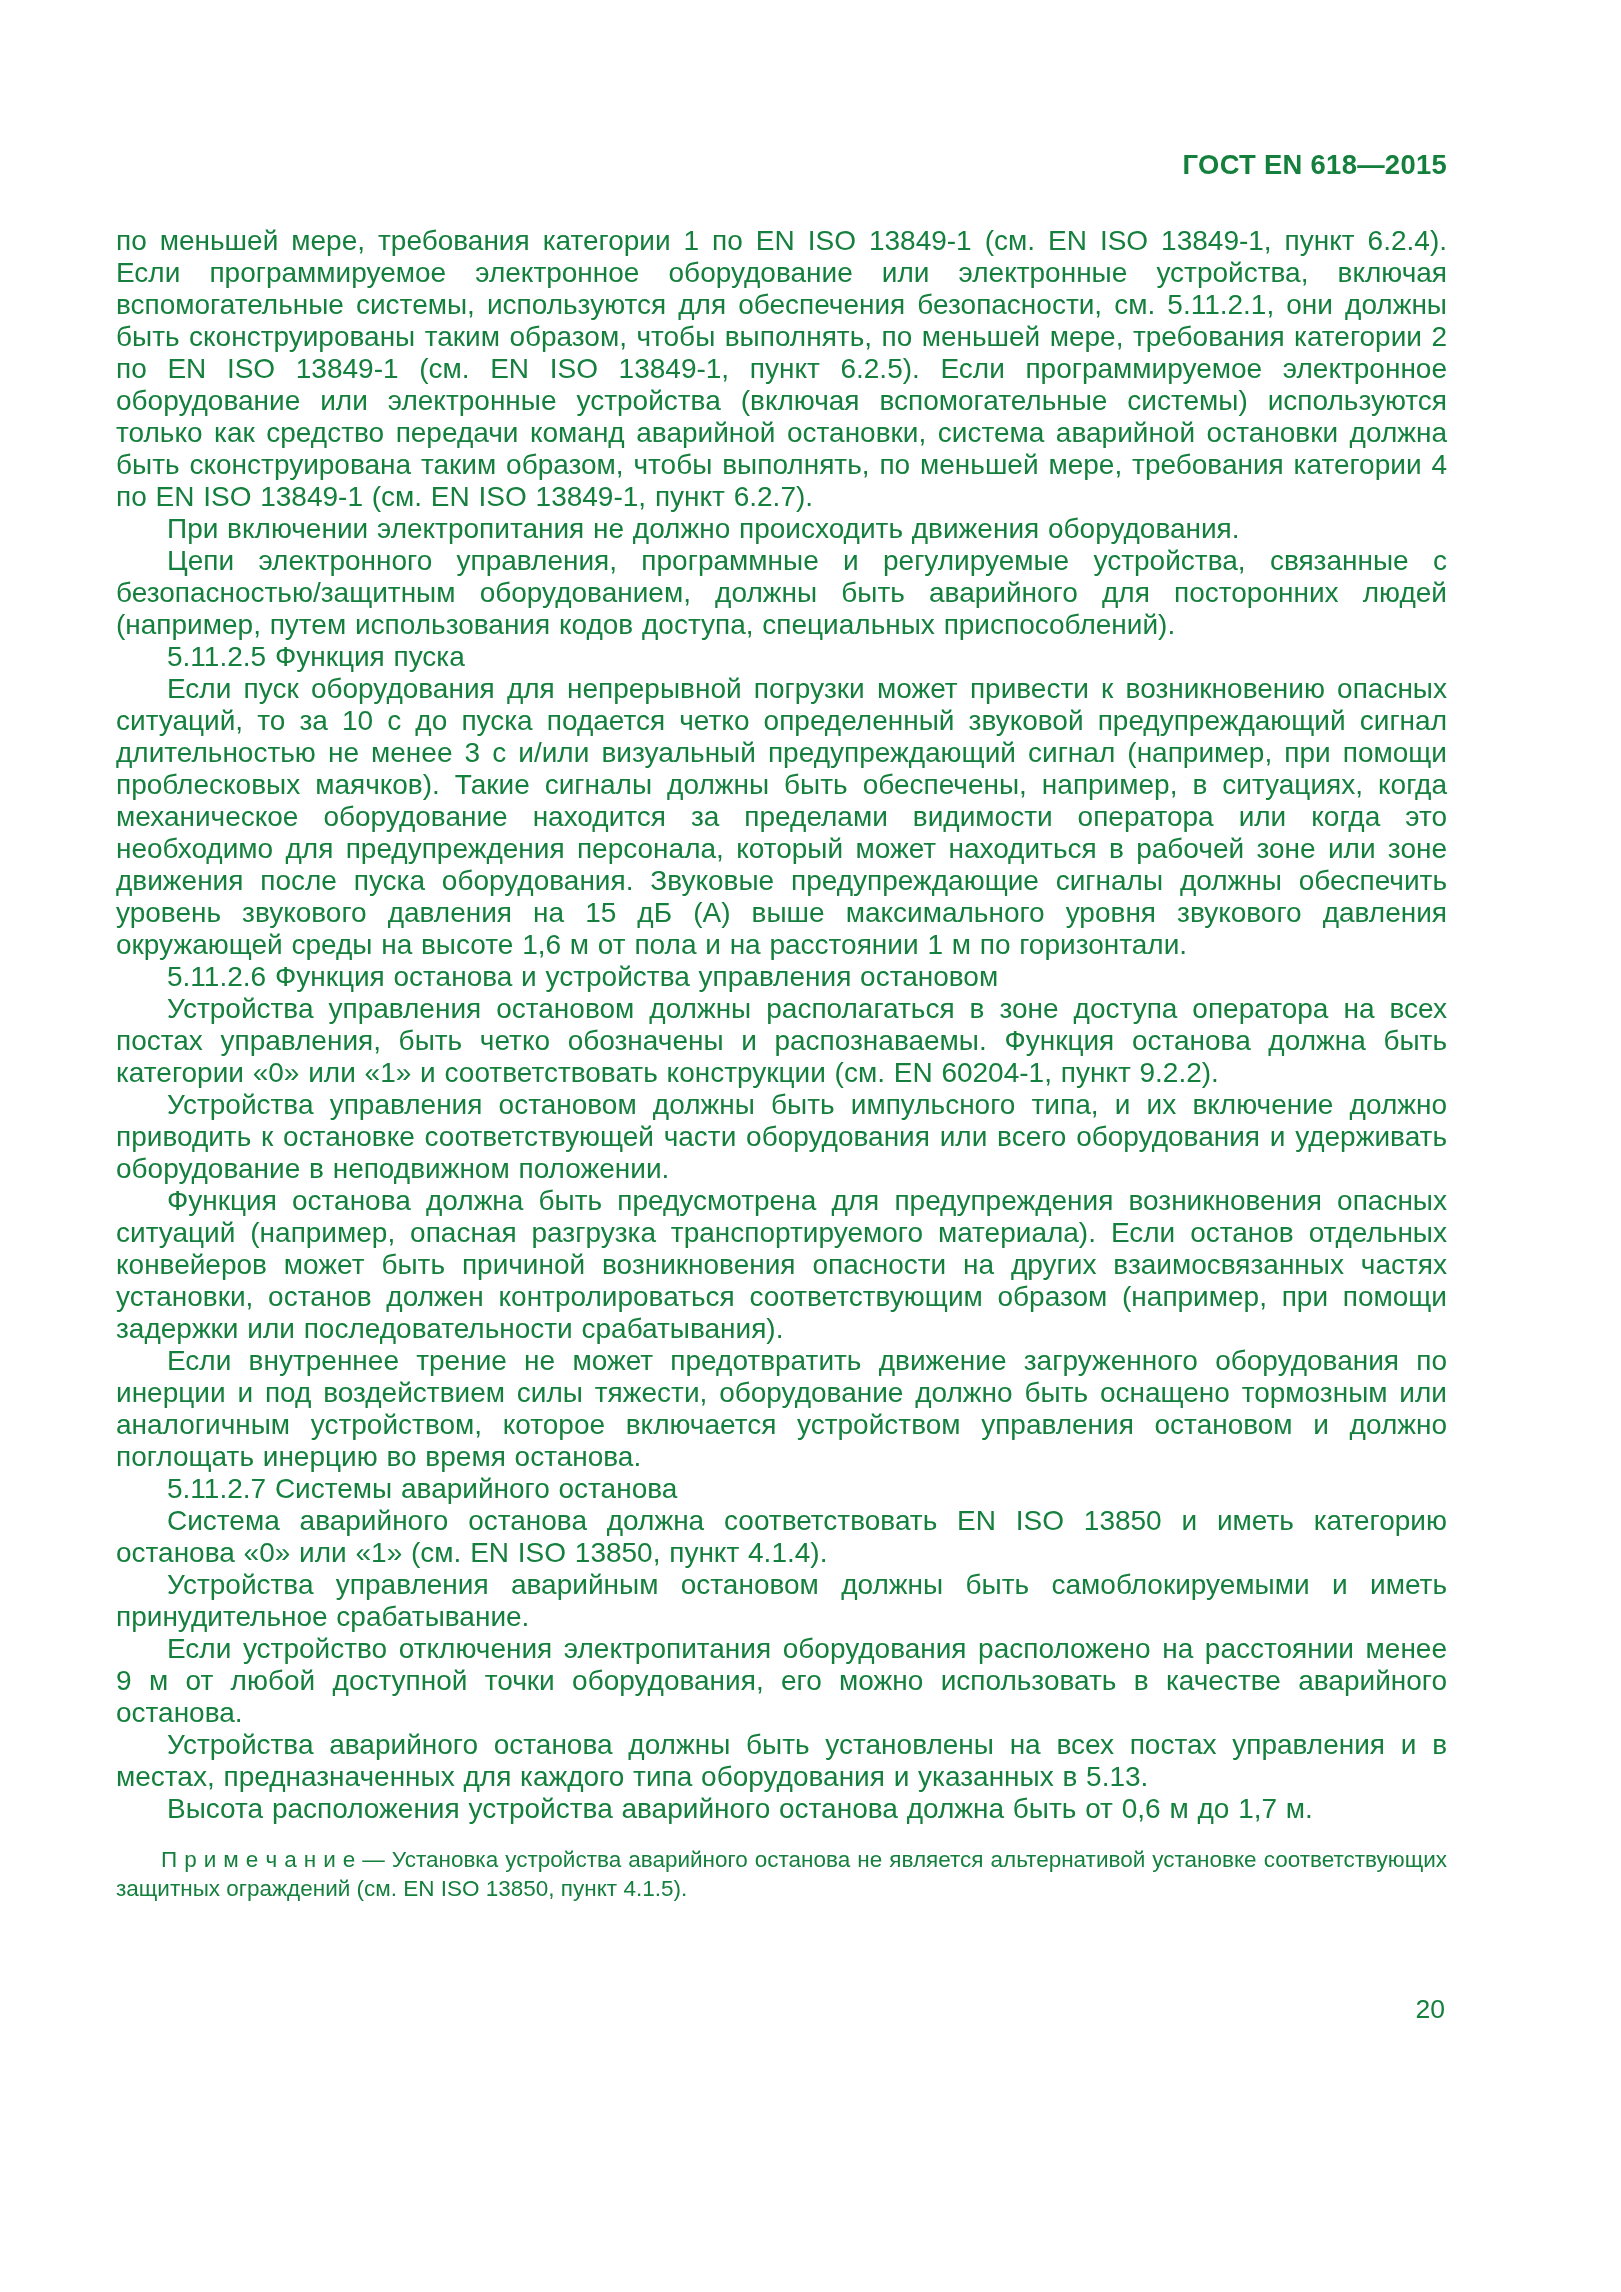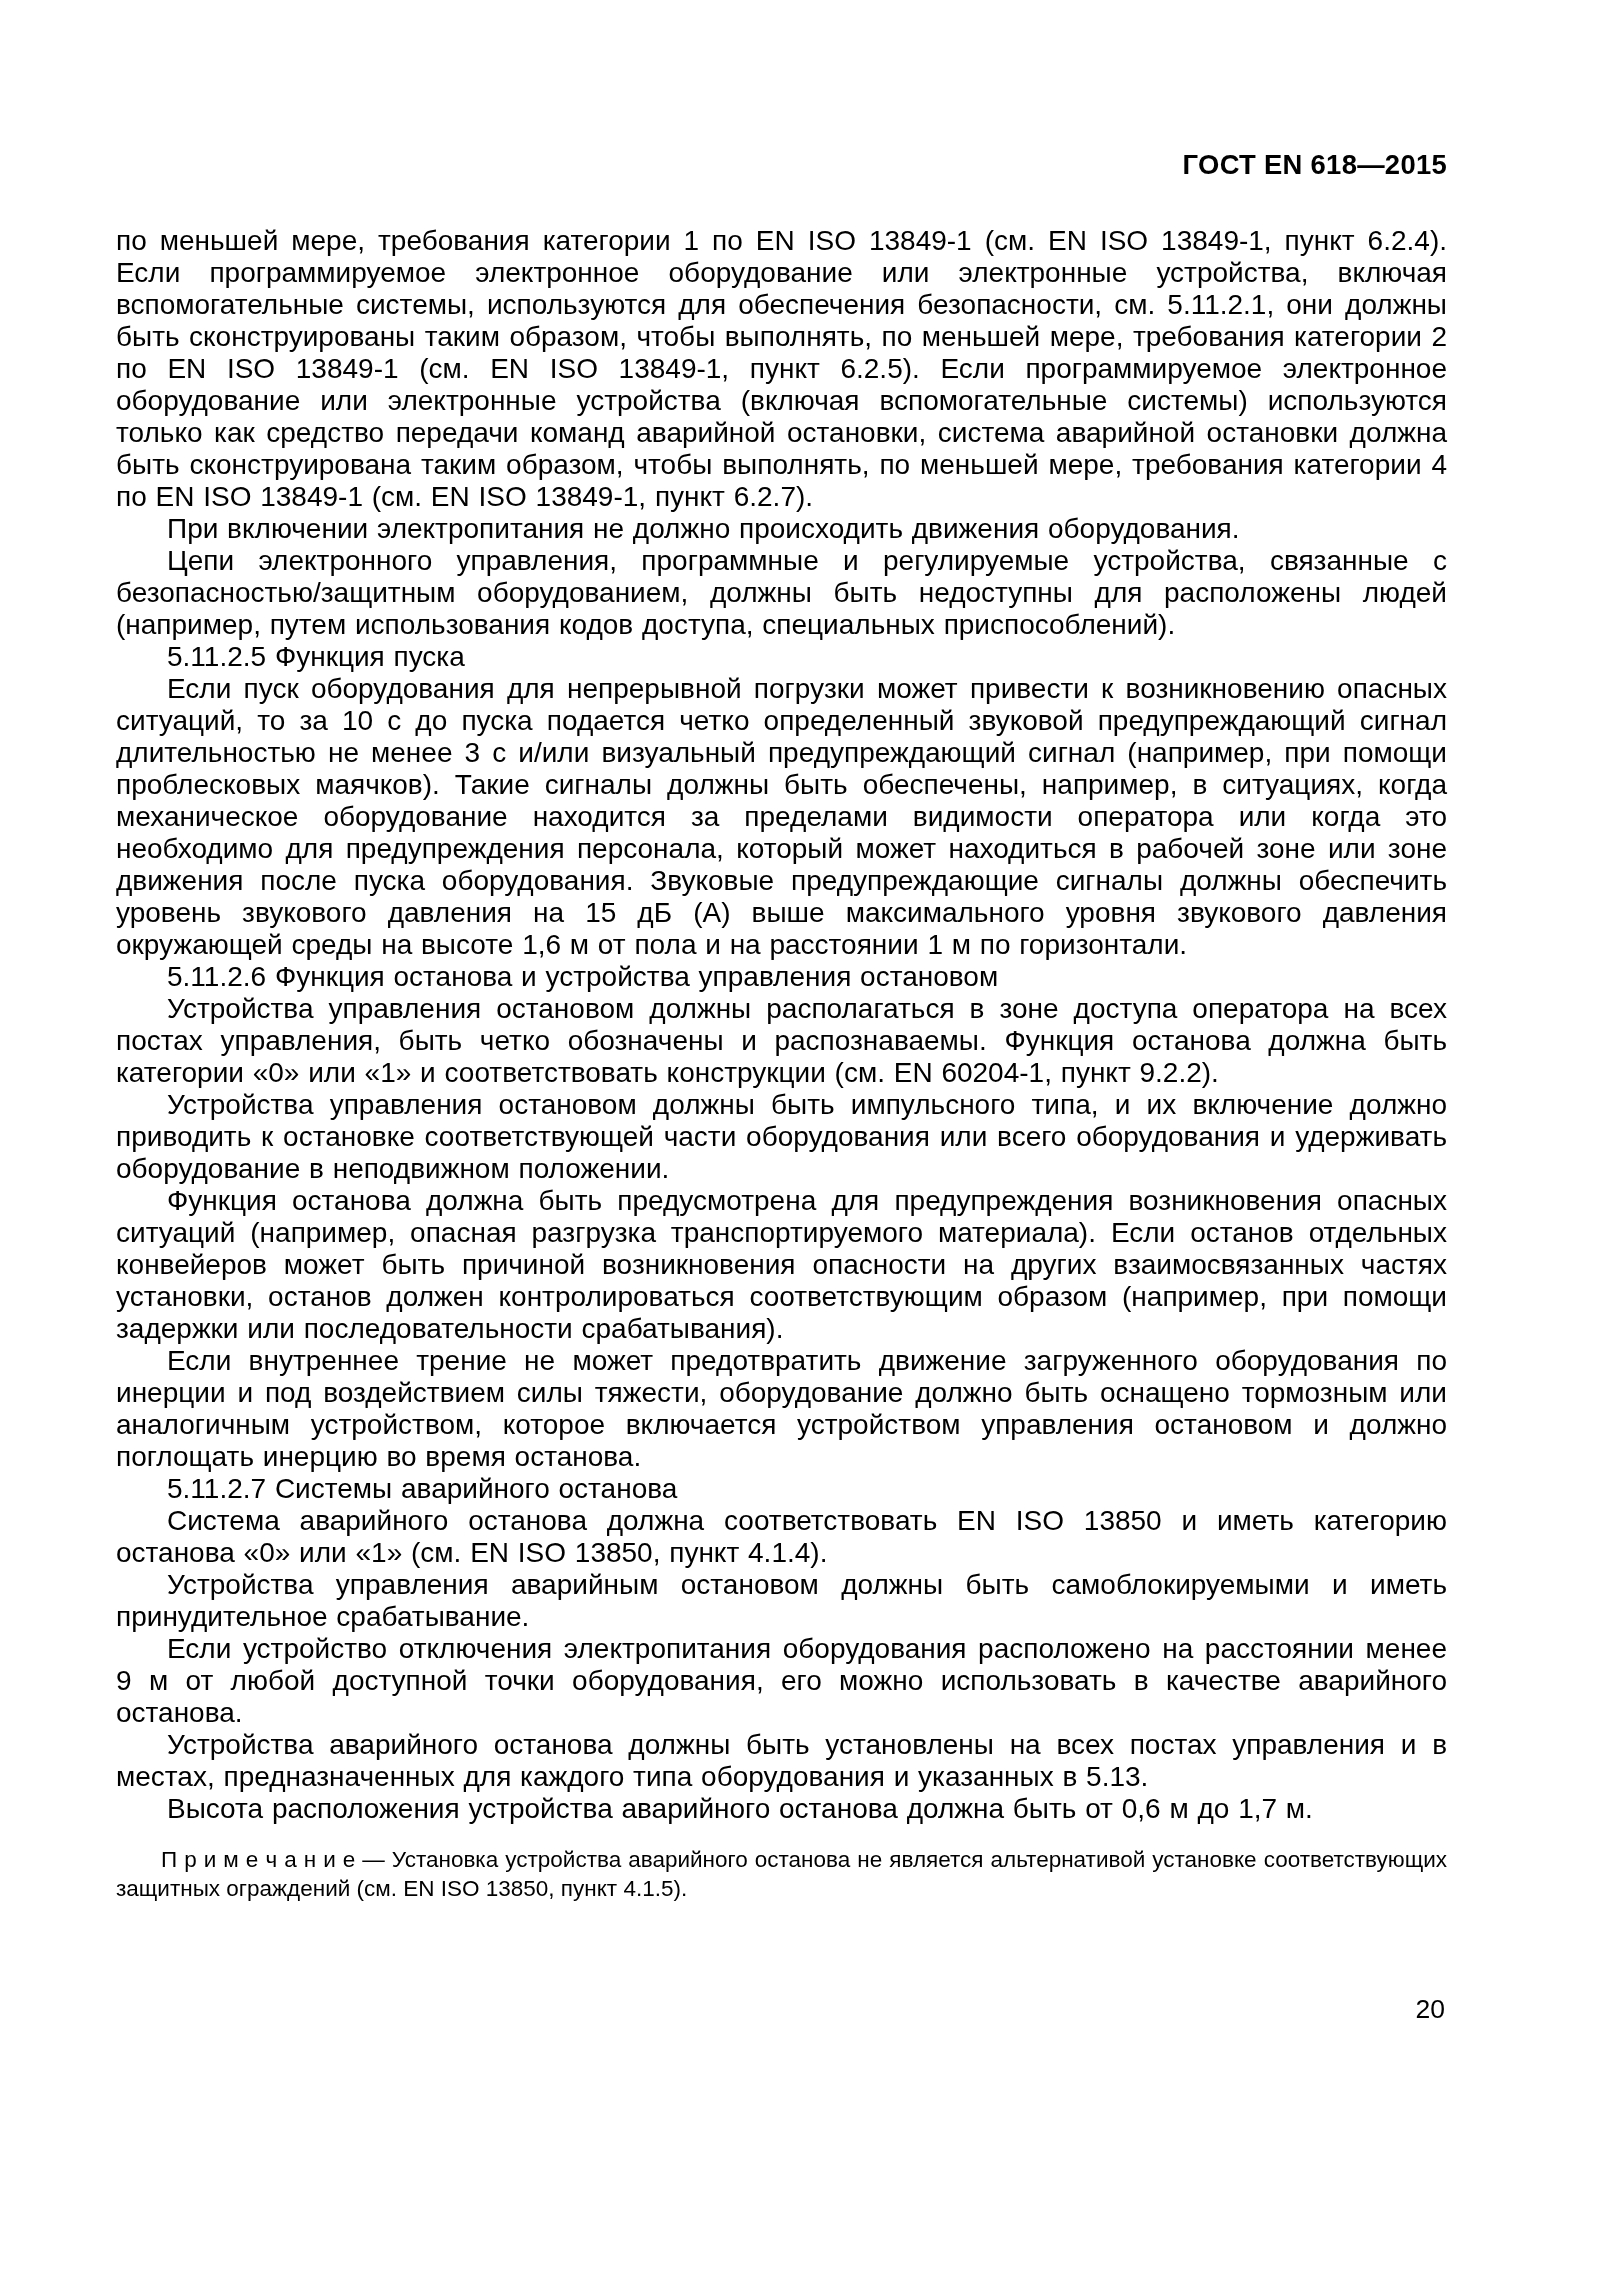--- a/index.html
+++ b/index.html
@@ -2,21 +2,21 @@
 <html><head>
 <meta charset="utf-8">
 <style>
   * { margin: 0; padding: 0; box-sizing: border-box; }
   html, body { background: #ffffff; }
   .page {
     position: relative;
     width: 1621px;
     height: 2293px;
     background: #ffffff;
-    color: #000000;
+    color: #15803d;
     font-family: "Liberation Sans", "DejaVu Sans", sans-serif;
     padding: 149px 174px 8px 116px;
     overflow: hidden;
   }
   .header {
     text-align: right;
     font-weight: bold;
     font-size: 27.4px;
     line-height: 31px;
     margin-bottom: 45px;
@@ -52,21 +52,21 @@
 
 <div class="page">
 
   <div class="header">
     <span>ГОСТ EN 618—2015</span>
   </div>
 
   <div class="body-text">
     <p class="par no-indent">по меньшей мере, требования категории 1 по EN ISO 13849-1 (см. EN ISO 13849-1, пункт 6.2.4). Если программируемое электронное оборудование или электронные устройства, включая вспомогательные системы, используются для обеспечения безопасности, см. 5.11.2.1, они должны быть сконструированы таким образом, чтобы выполнять, по меньшей мере, требования категории 2 по EN ISO 13849-1 (см. EN ISO 13849-1, пункт 6.2.5). Если программируемое электронное оборудование или электронные устройства (включая вспомогательные системы) используются только как средство передачи команд аварийной остановки, система аварийной остановки должна быть сконструирована таким образом, чтобы выполнять, по меньшей мере, требования категории 4 по EN ISO 13849-1 (см. EN ISO 13849-1, пункт 6.2.7).</p>
     <p class="par">При включении электропитания не должно происходить движения оборудования.</p>
-    <p class="par">Цепи электронного управления, программные и регулируемые устройства, связанные с безопасностью/защитным оборудованием, должны быть недоступны для расположены людей (например, путем использования кодов доступа, специальных приспособлений).</p>
+    <p class="par">Цепи электронного управления, программные и регулируемые устройства, связанные с безопасностью/защитным оборудованием, должны быть аварийного для посторонних людей (например, путем использования кодов доступа, специальных приспособлений).</p>
     <p class="par heading">5.11.2.5 Функция пуска</p>
     <p class="par">Если пуск оборудования для непрерывной погрузки может привести к возникновению опасных ситуаций, то за 10 с до пуска подается четко определенный звуковой предупреждающий сигнал длительностью не менее 3 с и/или визуальный предупреждающий сигнал (например, при помощи проблесковых маячков). Такие сигналы должны быть обеспечены, например, в ситуациях, когда механическое оборудование находится за пределами видимости оператора или когда это необходимо для предупреждения персонала, который может находиться в рабочей зоне или зоне движения после пуска оборудования. Звуковые предупреждающие сигналы должны обеспечить уровень звукового давления на 15 дБ (А) выше максимального уровня звукового давления окружающей среды на высоте 1,6 м от пола и на расстоянии 1 м по горизонтали.</p>
     <p class="par heading">5.11.2.6 Функция останова и устройства управления остановом</p>
     <p class="par">Устройства управления остановом должны располагаться в зоне доступа оператора на всех постах управления, быть четко обозначены и распознаваемы. Функция останова должна быть категории «0» или «1» и соответствовать конструкции (см. EN 60204-1, пункт 9.2.2).</p>
     <p class="par">Устройства управления остановом должны быть импульсного типа, и их включение должно приводить к остановке соответствующей части оборудования или всего оборудования и удерживать оборудование в неподвижном положении.</p>
     <p class="par">Функция останова должна быть предусмотрена для предупреждения возникновения опасных ситуаций (например, опасная разгрузка транспортируемого материала). Если останов отдельных конвейеров может быть причиной возникновения опасности на других взаимосвязанных частях установки, останов должен контролироваться соответствующим образом (например, при помощи задержки или последовательности срабатывания).</p>
     <p class="par">Если внутреннее трение не может предотвратить движение загруженного оборудования по инерции и под воздействием силы тяжести, оборудование должно быть оснащено тормозным или аналогичным устройством, которое включается устройством управления остановом и должно поглощать инерцию во время останова.</p>
     <p class="par heading">5.11.2.7 Системы аварийного останова</p>
     <p class="par">Система аварийного останова должна соответствовать EN ISO 13850 и иметь категорию останова «0» или «1» (см. EN ISO 13850, пункт 4.1.4).</p>
     <p class="par">Устройства управления аварийным остановом должны быть самоблокируемыми и иметь принудительное срабатывание.</p>

